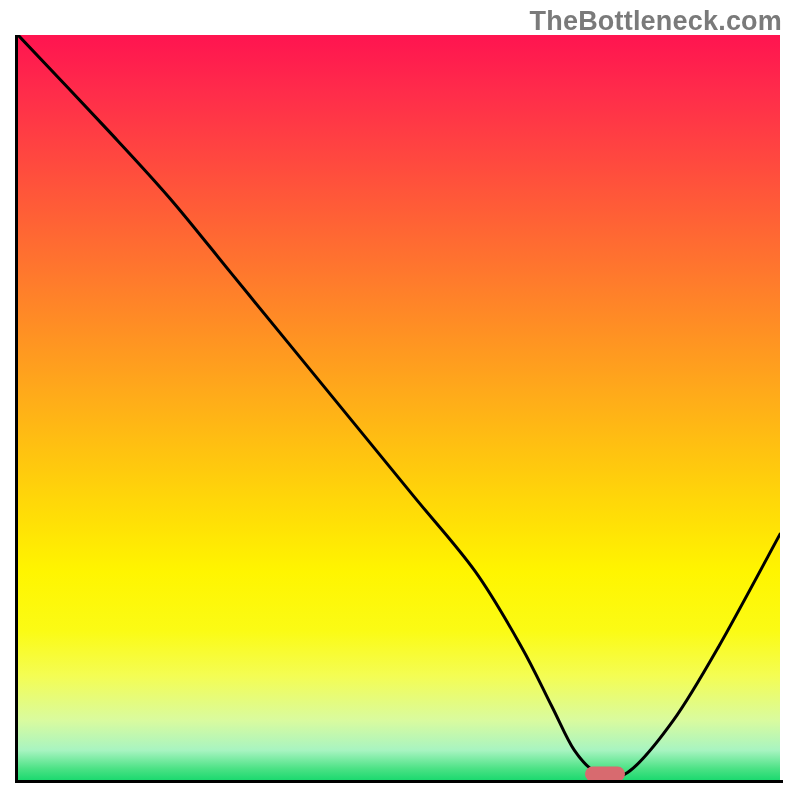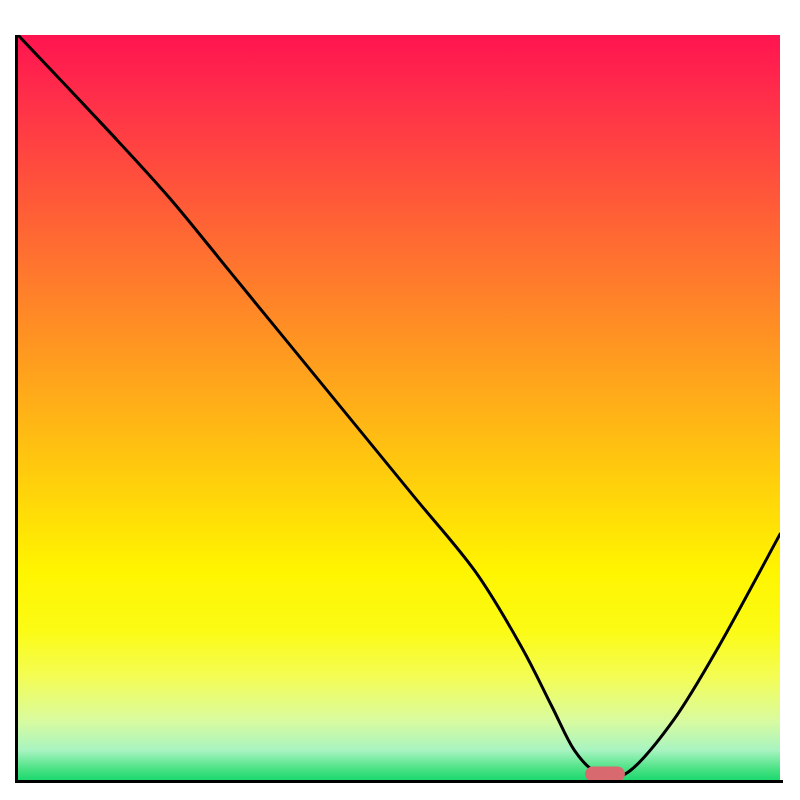--- a/index.html
+++ b/index.html
@@ -74,20 +74,21 @@
     height: 15px;
     border-radius: 8px;
     background: #d86a6f;
     transform: translate(-50%, -50%);
   }
 </style>
 </head>
 <body>
 
 <div class="chart-container">
+  <div class="watermark">TheBottleneck.com</div>
   <div class="plot-area"></div>
 
   <svg class="curve" viewBox="0 0 762 745" preserveAspectRatio="none">
     <path id="curve-path" d="M 0 0 C 15.24 16.14166666666667, 66.03999999999999 69.53333333333336, 91.44 96.85000000000002 C 116.84 124.16666666666669, 132.08 140.3083333333333, 152.4 163.89999999999998 C 172.72 187.49166666666665, 193.04000000000002 213.56666666666663, 213.36 238.39999999999998 C 233.68 263.23333333333335, 254 288.0666666666667, 274.32 312.90000000000003 C 294.64 337.73333333333335, 314.96000000000004 362.5666666666667, 335.28000000000003 387.40000000000003 C 355.6 412.23333333333335, 375.92 437.06666666666666, 396.24 461.9 C 416.56 486.7333333333333, 439.41999999999996 511.56666666666666, 457.2 536.4 C 474.98 561.2333333333333, 490.22 588.55, 502.92 610.9 C 515.62 633.25, 524.51 653.1166666666667, 533.4 670.5 C 542.29 687.8833333333333, 548.64 704.0250000000001, 556.26 715.2 C 563.88 726.375, 570.23 733.8249999999999, 579.12 737.55 C 588.01 741.275, 596.9000000000001 746.2416666666666, 609.6 737.55 C 622.3 728.8583333333333, 640.0799999999999 706.5083333333333, 655.3199999999999 685.4 C 670.56 664.2916666666666, 683.2600000000001 641.9416666666666, 701.0400000000001 610.9 C 718.82 579.8583333333333, 751.84 517.775, 762 499.15" fill="none" stroke="#000" stroke-width="3" stroke-linejoin="round" stroke-linecap="round"></path>
   </svg>
 
   <div class="marker" id="min-marker" style="left: 604.74px; top: 774.04px;"></div>
 
   <div class="border-left"></div>
   <div class="border-bottom"></div>

